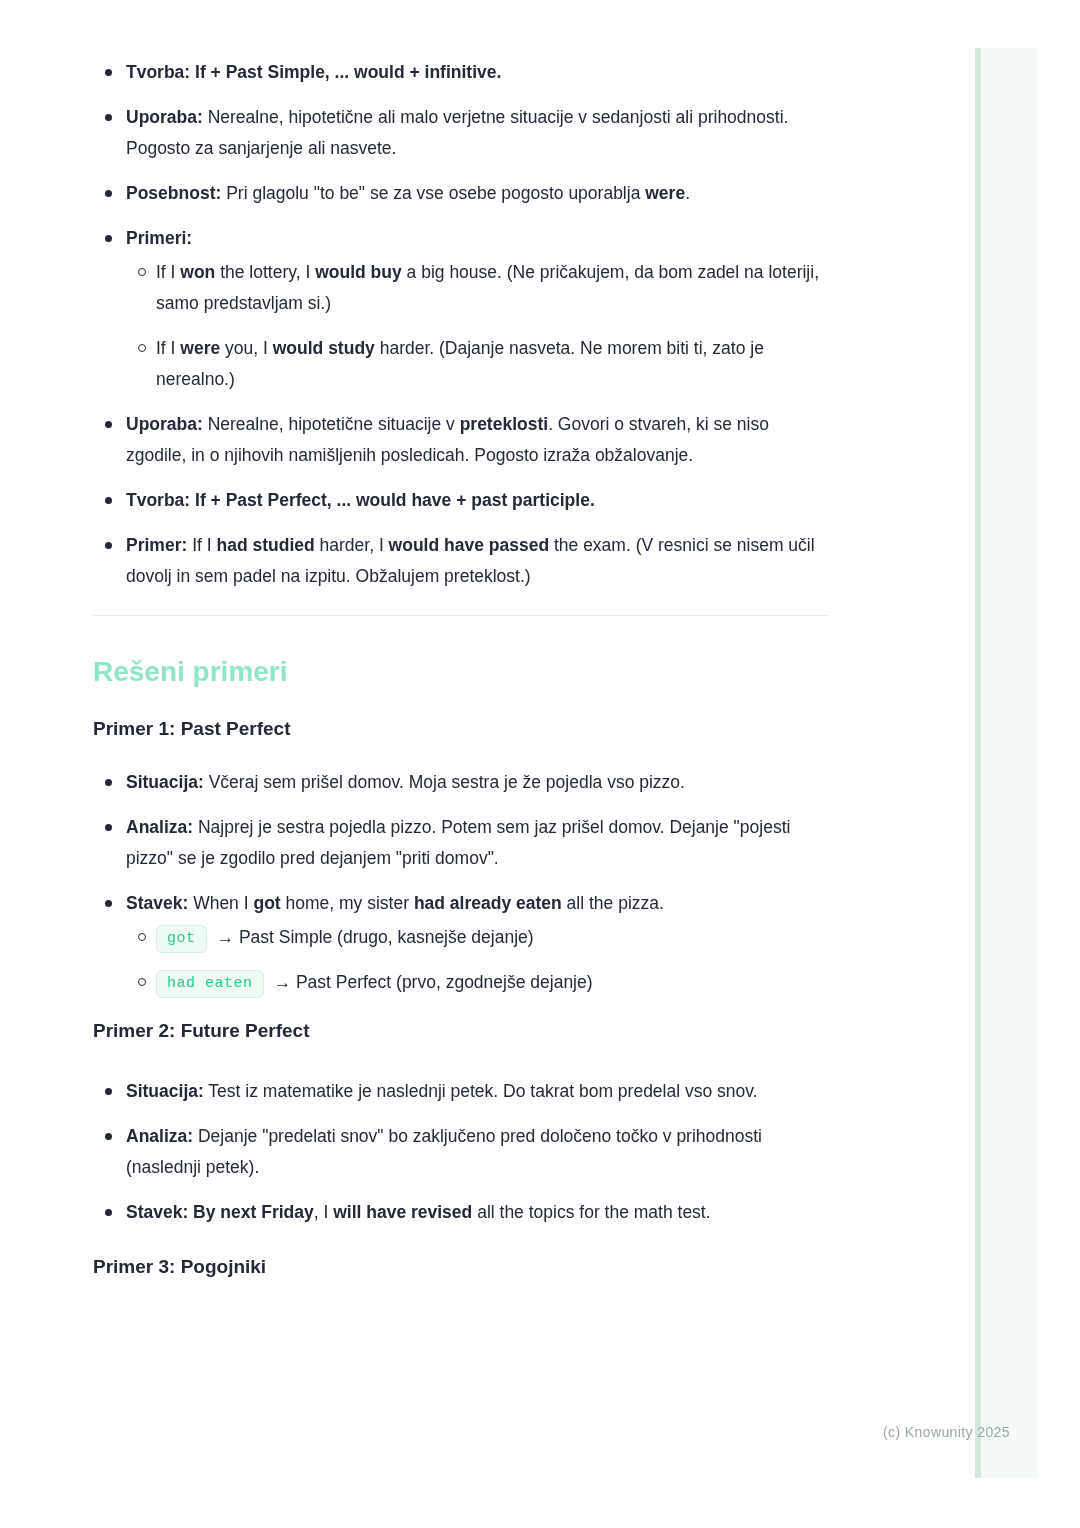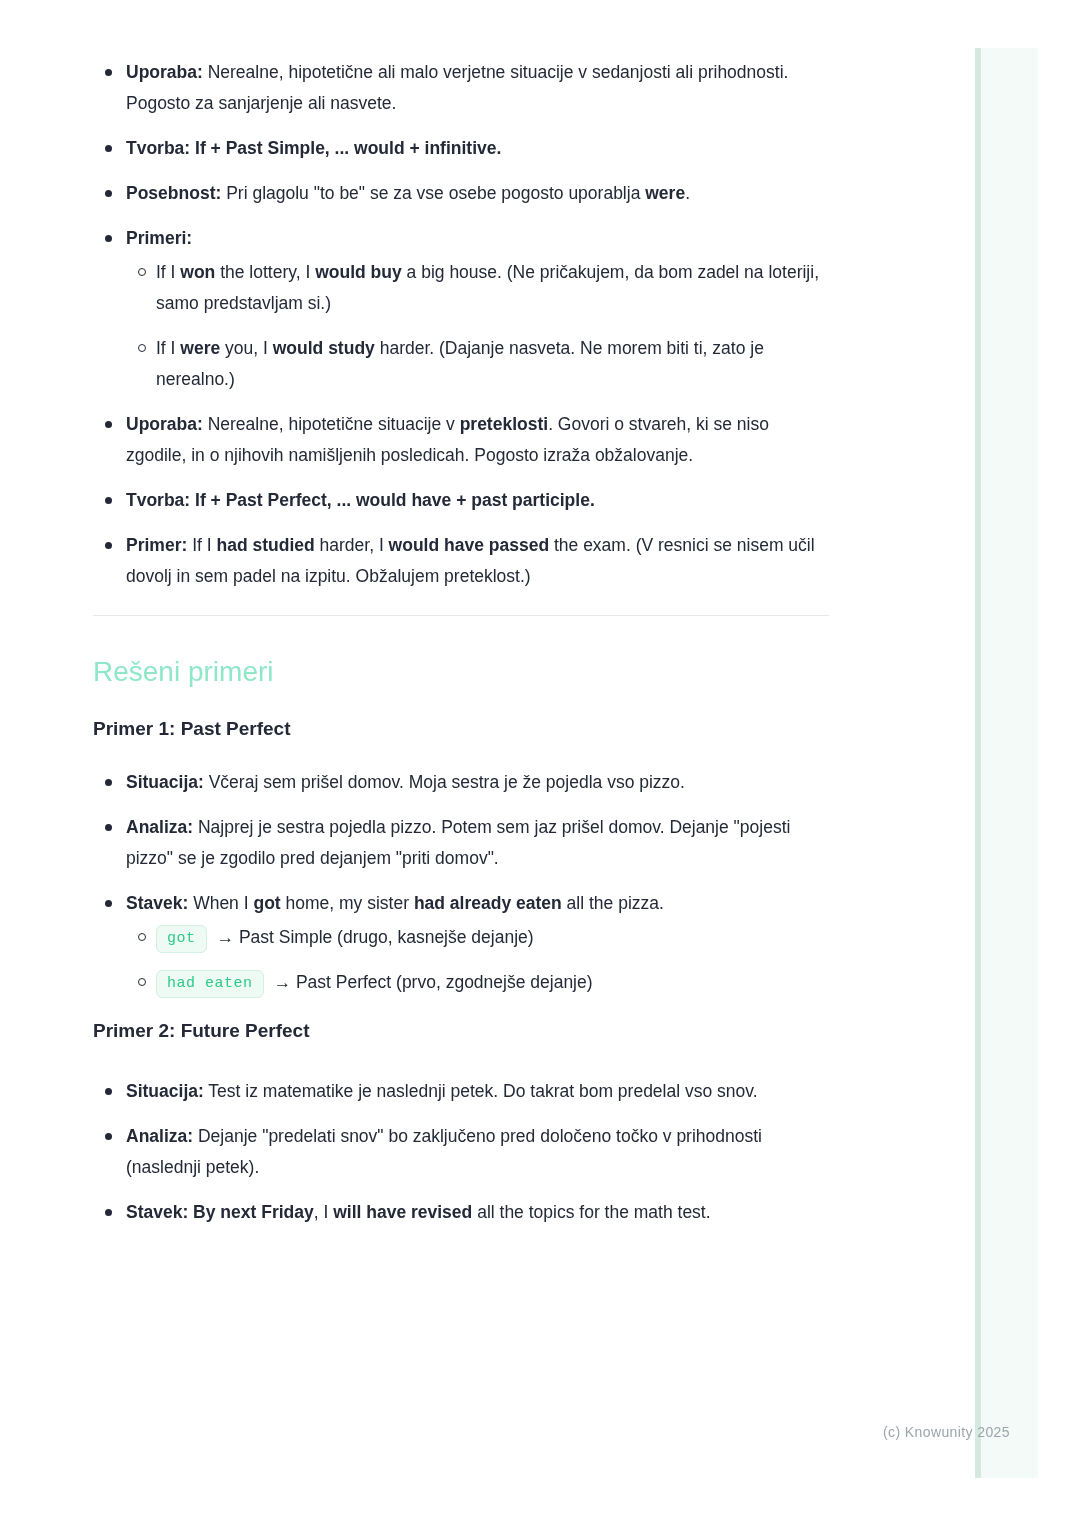--- a/index.html
+++ b/index.html
@@ -44,21 +44,21 @@
     border-radius: 50%;
     background: transparent;
     margin: 11px 10px 0 12px;
   }
   .li-text { flex: 1; }
   .bold { font-weight: 700; }
   ul.sub { margin-top: 3px; }
   ul.sub li { margin-bottom: 14px; }
   ul.sub li:last-child { margin-bottom: 0; }
   h2.h2-solved {
-    font-size: 28px; line-height: 40px; font-weight: 400;
+    font-size: 28px; line-height: 40px; font-weight: 700;
     color: #8fe7c7;
     margin: 36px 0 25px 0;
   }
   h3 {
     font-size: 19px; line-height: 24px; font-weight: 700;
     color: #232936;
   }
   .h3-third { margin: 22px 0 33px 0; }
   .h3-p1 { margin: 0 0 26px 0; }
   .h3-p2 { margin: 21px 0 33px 0; }
@@ -96,25 +96,25 @@
 </head>
 <body>
 
 <div class="side-panel"></div>
 
 <main class="content">
 
   <ul>
     <li>
       <span class="marker-disc"></span>
+      <div class="li-text"><span class="bold">Tvorba: If + Past Simple, ... would + infinitive.</span></div>
+    </li>
+    <li>
+      <span class="marker-disc"></span>
       <div class="li-text"><span class="bold">Uporaba:</span><span> Nerealne, hipotetične ali malo verjetne situacije v sedanjosti ali prihodnosti. Pogosto za sanjarjenje ali nasvete.</span></div>
-    </li>
-    <li>
-      <span class="marker-disc"></span>
-      <div class="li-text"><span class="bold">Tvorba: If + Past Simple, ... would + infinitive.</span></div>
     </li>
     <li>
       <span class="marker-disc"></span>
       <div class="li-text"><span class="bold">Posebnost:</span><span> Pri glagolu "to be" se za vse osebe pogosto uporablja </span><span class="bold">were</span><span>.</span></div>
     </li>
     <li>
       <span class="marker-disc"></span>
       <div class="li-text">
         <div><span class="bold">Primeri:</span></div>
         <ul class="sub">
@@ -190,16 +190,17 @@
     <li>
       <span class="marker-disc"></span>
       <div class="li-text"><span class="bold">Analiza:</span><span> Dejanje "predelati snov" bo zaključeno pred določeno točko v prihodnosti (naslednji petek).</span></div>
     </li>
     <li>
       <span class="marker-disc"></span>
       <div class="li-text"><span class="bold">Stavek: By next Friday</span><span>, I </span><span class="bold">will have revised</span><span> all the topics for the math test.</span></div>
     </li>
   </ul>
 
+  <h3 class="h3-p3">Primer 3: Pogojniki</h3>
 
 </main>
 
 <div class="footer">(c) Knowunity 2025</div>
 
 </body></html>

